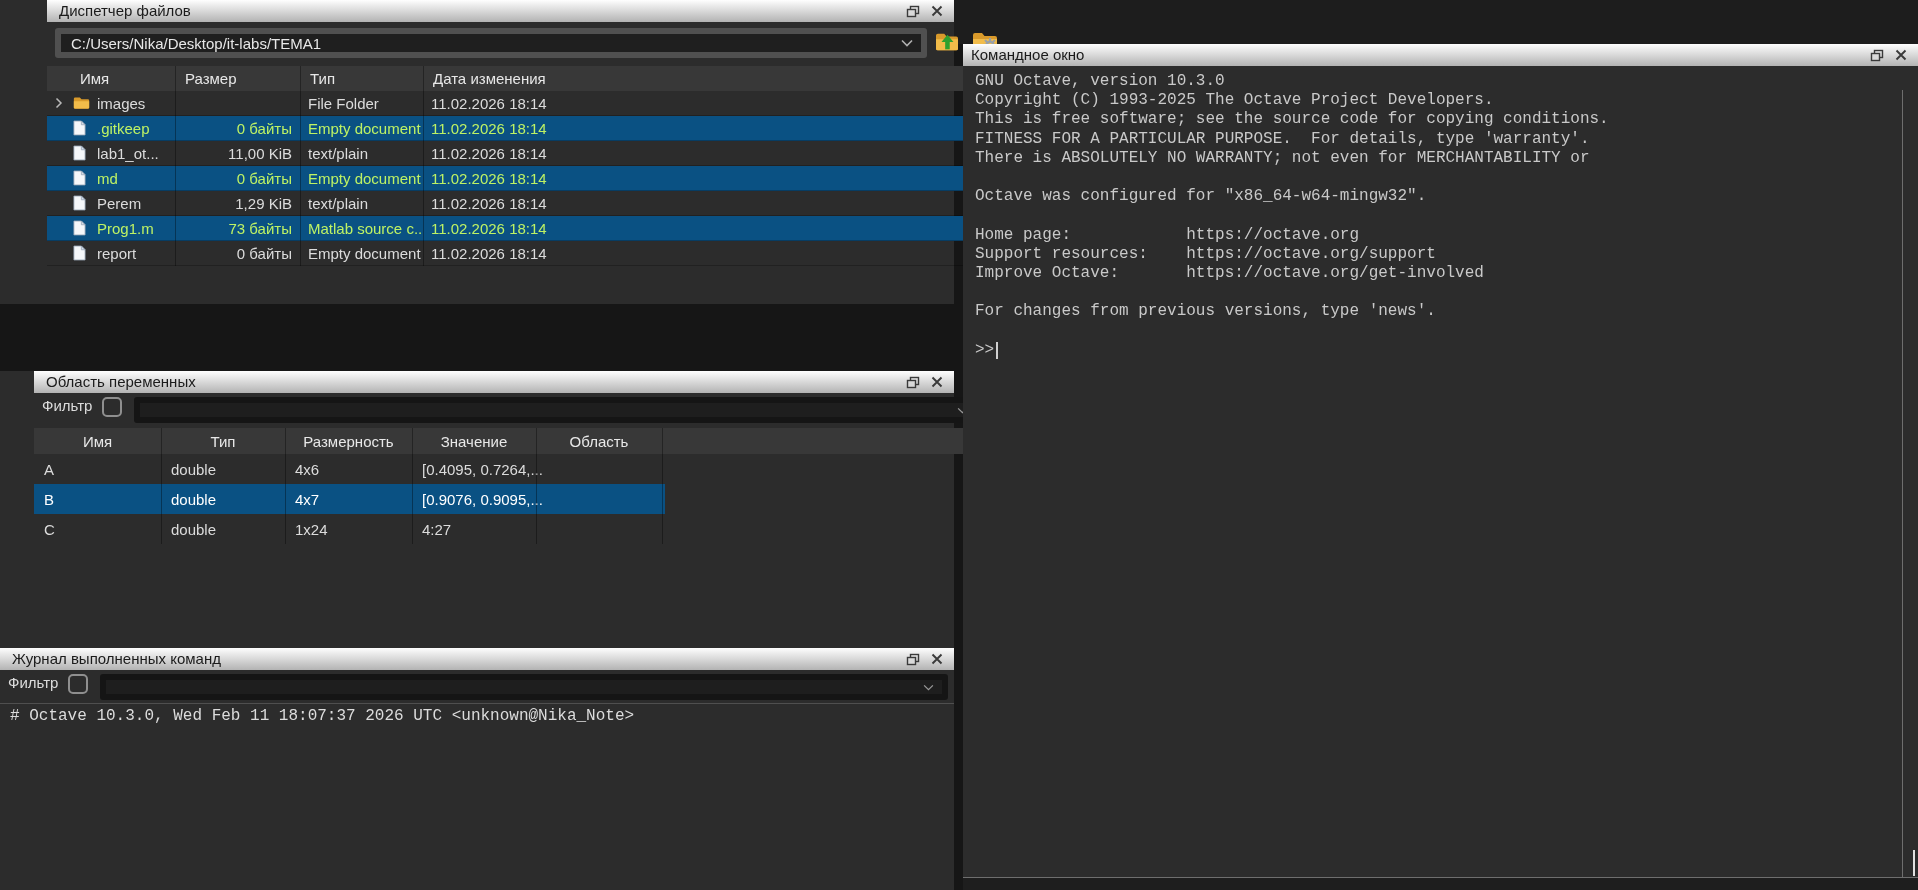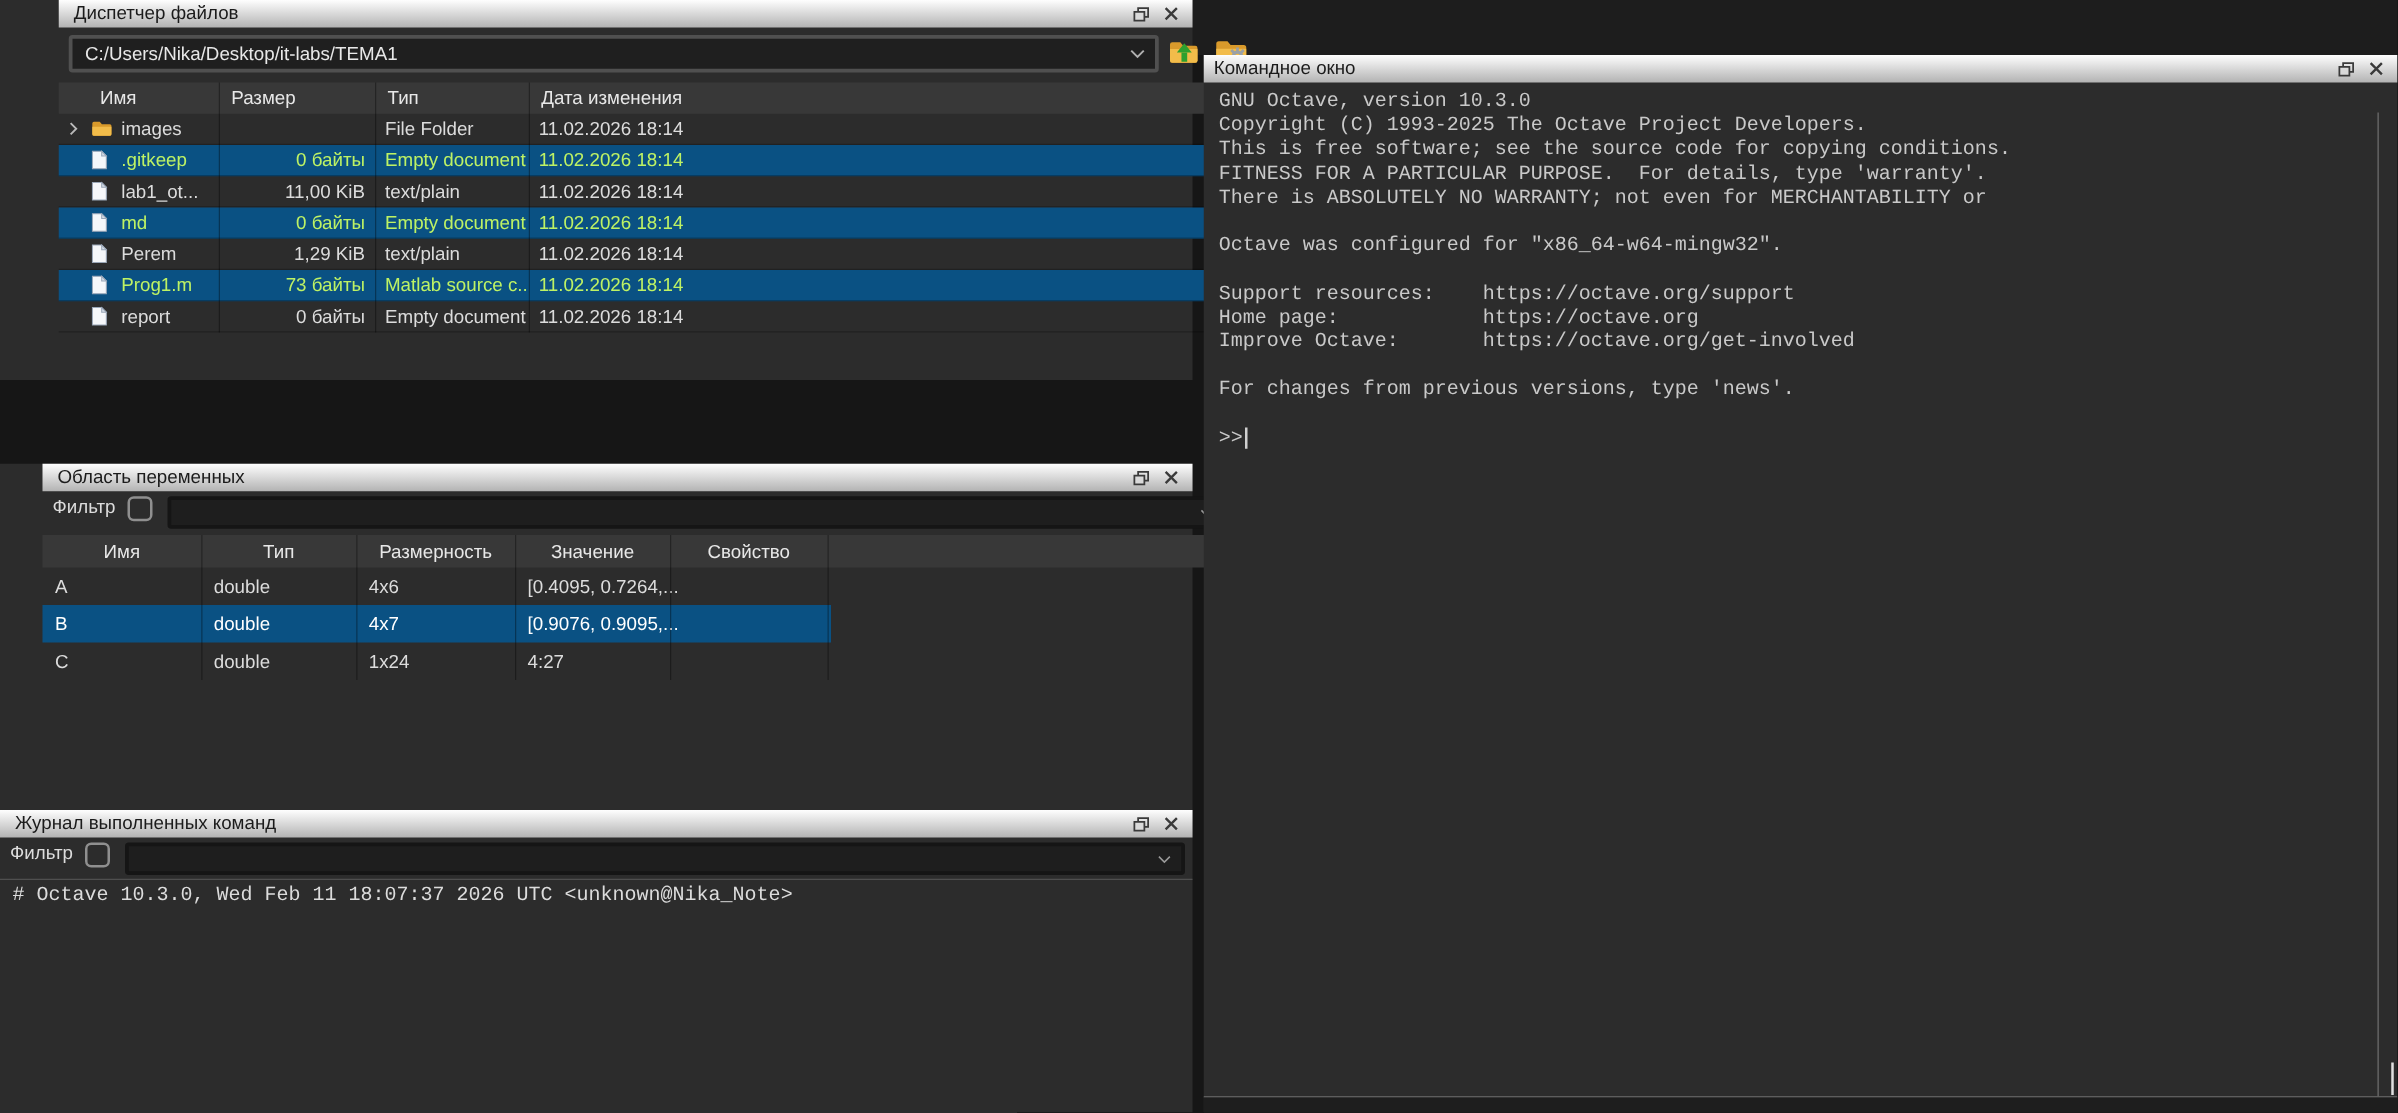--- a/index.html
+++ b/index.html
@@ -10,21 +10,21 @@
     font-family:"Liberation Sans", sans-serif; font-size:15px;
   }
 
   
   .main-toolbar { position:absolute; left:0; top:0; width:1918px; height:44px; background:#1d1d1d; display:flex; align-items:center; }
   .drag-handle { width:5px; height:30px; margin:0 6px 0 2px;
     background:repeating-linear-gradient(to bottom,#6a6a6a 0 3px,transparent 3px 7px); }
   .tb-btn { width:34px; height:34px; border:0; background:transparent; display:flex; align-items:center; justify-content:center; margin:0 2px; }
   .tb-gap { width:14px; }
   .tb-label { margin:0 10px 0 14px; color:#e2e2e2; }
-  .combo { height:30px; background:#1b1b1b; border:3px solid #6d28d9; border-radius:4px;
+  .combo { height:30px; background:#1b1b1b; border:6px solid #6d28d9; border-radius:4px;
     display:flex; align-items:center; padding:0 8px 0 10px; color:#e8e8e8;gap:17px; }
   .combo .combo-text { flex:1; white-space:nowrap; overflow:hidden; }
   .cwd-combo { width:352px; margin-right:10px; }
 
   
   .dock { position:absolute; background:#2c2c2c; }
   .dock-files      { left:0;   top:44;  width:954px; height:304px;padding-left:47px; }
   .dock-workspace  { left:0;   top:371px; width:954px; height:286px;padding-left:34px; }
   .dock-history    { left:0;   top:648px; width:954px; height:242px; }
   .dock-cmd        { left:963px; top:44px;  width:955px; height:846px; }
@@ -398,21 +398,21 @@
         </span>
       </div>
     </div>
 
     <div class="wtable">
       <div class="whead">
         <div>Имя</div>
         <div>Тип</div>
         <div>Размерность</div>
         <div>Значение</div>
-        <div>Свойство</div>
+        <div>Область</div>
         <div></div>
       </div>
       <div class="wrow">
         <div class="wc">A</div>
         <div class="wc">double</div>
         <div class="wc">4x6</div>
         <div class="wc">[0.4095, 0.7264,...</div>
         <div class="wc"></div>
           <div></div>
       </div>
@@ -502,22 +502,22 @@
 
   <div class="term">
     <div class="term-line">GNU Octave, version 10.3.0</div>
     <div class="term-line">Copyright (C) 1993-2025 The Octave Project Developers.</div>
     <div class="term-line">This is free software; see the source code for copying conditions.</div>
     <div class="term-line">FITNESS FOR A PARTICULAR PURPOSE.  For details, type 'warranty'.</div>
     <div class="term-line">There is ABSOLUTELY NO WARRANTY; not even for MERCHANTABILITY or</div>
     <div class="term-line"></div>
     <div class="term-line">Octave was configured for "x86_64-w64-mingw32".</div>
     <div class="term-line"></div>
+    <div class="term-line">Home page:            https://octave.org</div>
     <div class="term-line">Support resources:    https://octave.org/support</div>
-    <div class="term-line">Home page:            https://octave.org</div>
     <div class="term-line">Improve Octave:       https://octave.org/get-involved</div>
     <div class="term-line"></div>
     <div class="term-line">For changes from previous versions, type 'news'.</div>
     <div class="term-line"></div>
     <div class="prompt-line">
       <span>&gt;&gt;</span>
       <span class="cursor"></span>
     </div>
   </div>
 

